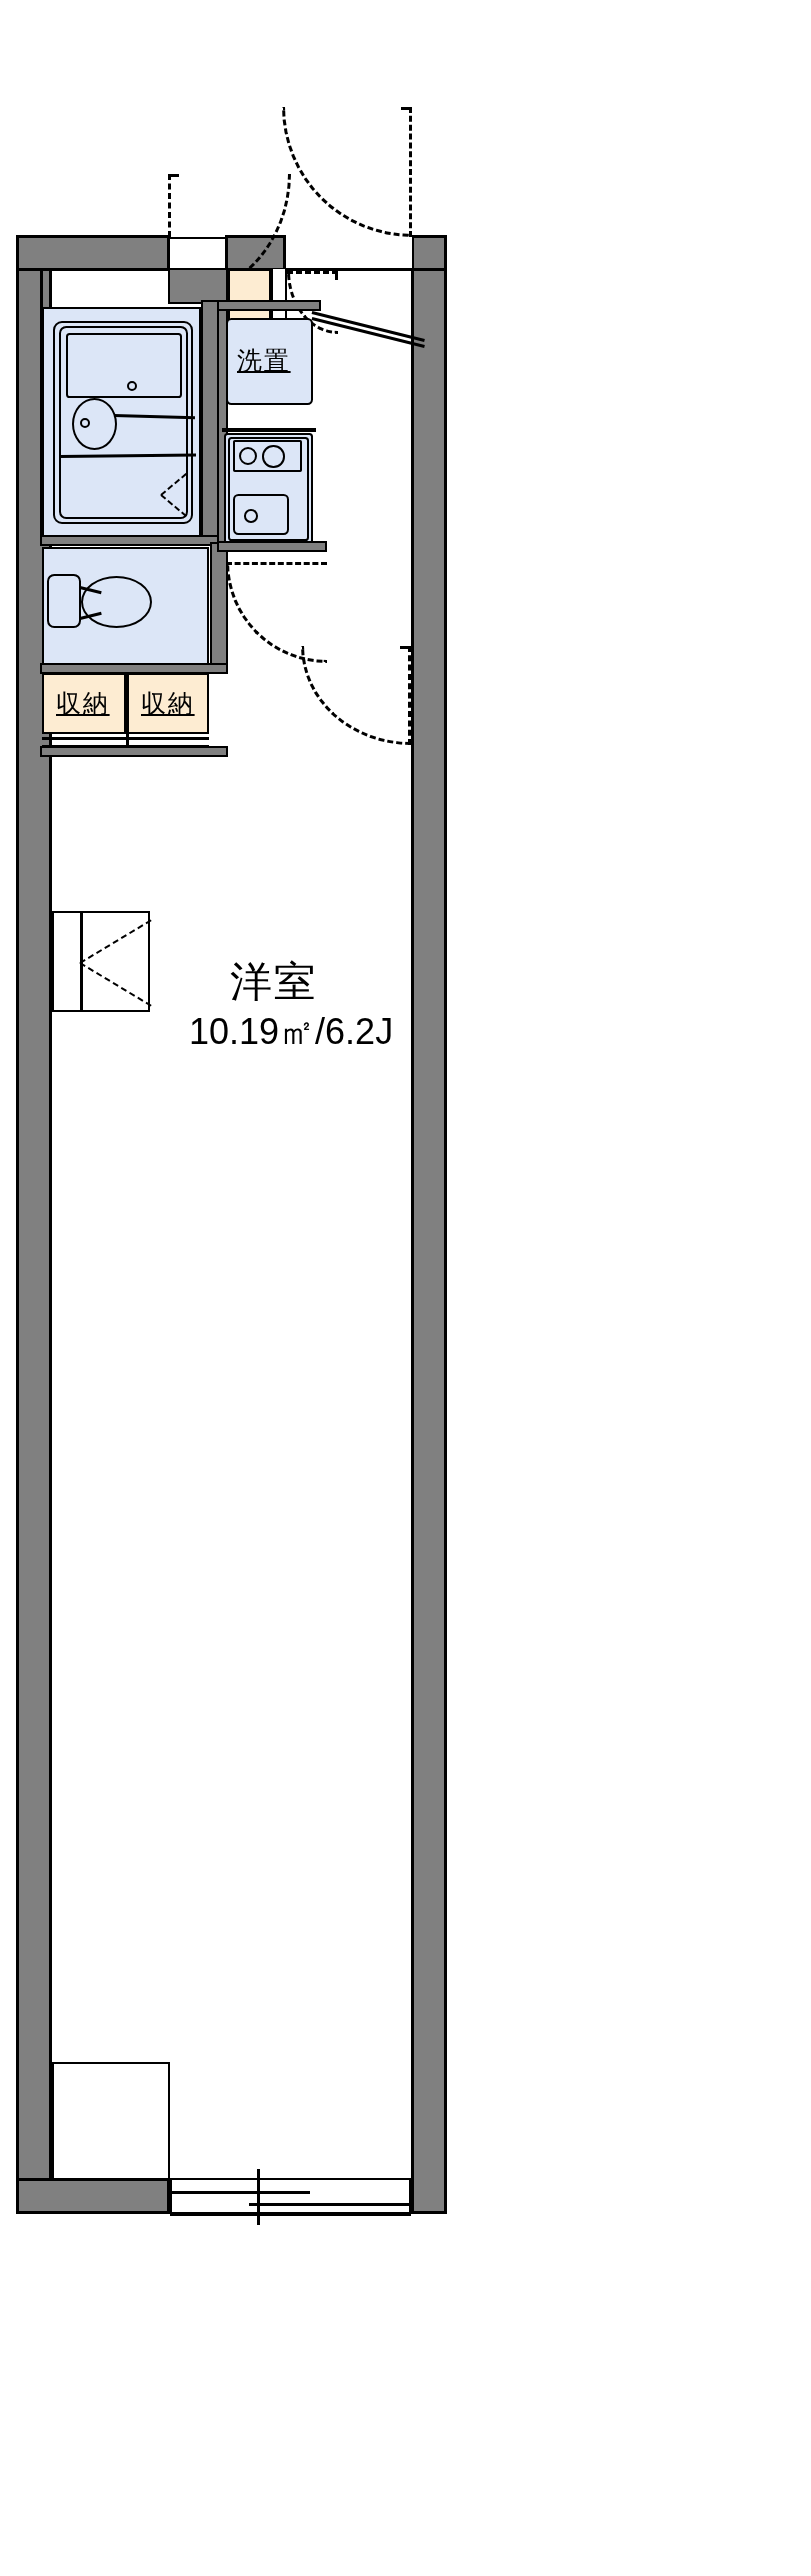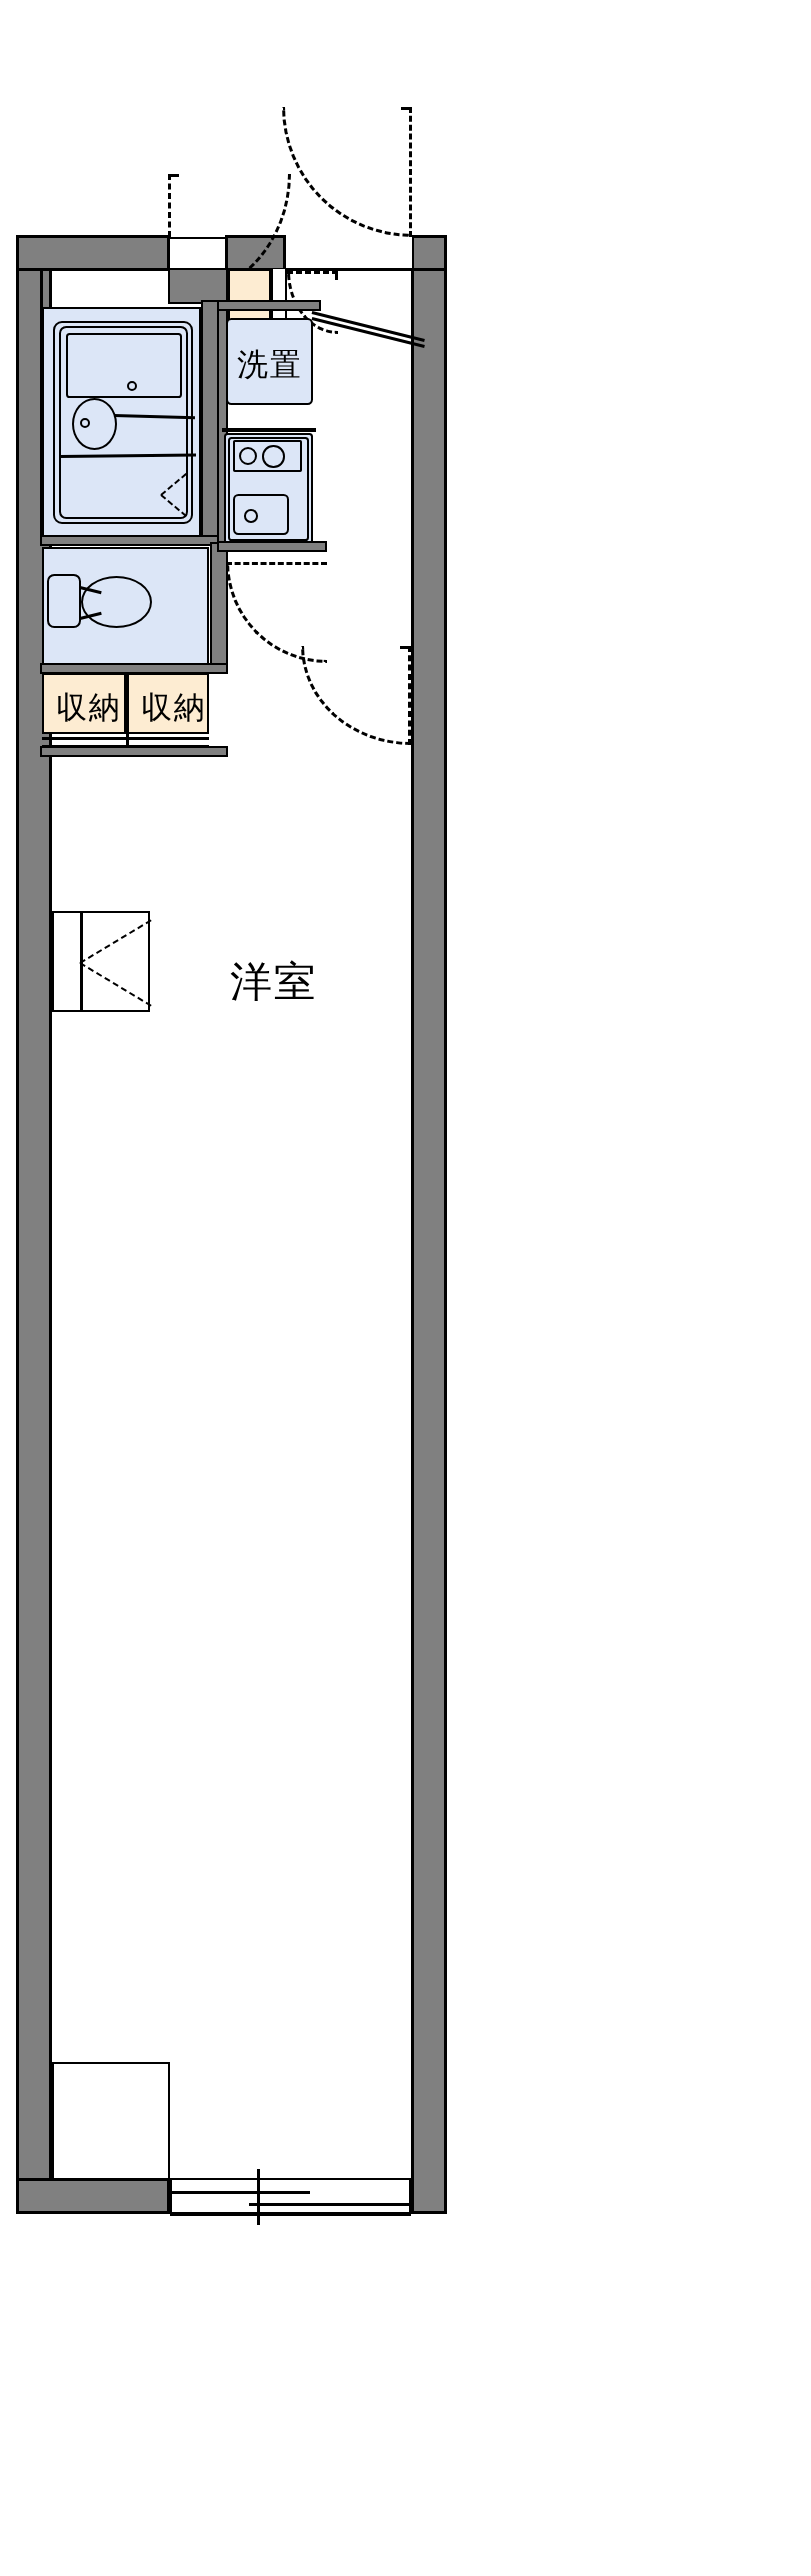--- a/index.html
+++ b/index.html
@@ -19,21 +19,21 @@
   .thinline{background:#000;}
 
   
   .arc{border:3.6px dashed #000;border-radius:50%;background:transparent;}
   .arc-tr{border-left:none;border-bottom:none;}
   .dleaf{border:3.6px dashed #000;background:transparent;}
 
   .label{position:absolute;color:#000;white-space:nowrap;}
   .lbl-room{font-size:42px;letter-spacing:1.8px;}
   .lbl-area{font-size:36px;letter-spacing:0px;}
-  .lbl-sm{font-size:31px;letter-spacing:1.8px;}
+  .lbl-sm{font-size:25px;letter-spacing:1.8px;text-decoration:underline;}
 
   .tub{background:#dce6f7;border:2.7px solid #000;border-radius:9px;}
   .tubin{background:#dce6f7;border:2.7px solid #000;border-radius:7.2px;}
   .circ{border:2.7px solid #000;border-radius:50%;background:#dce6f7;}
   .tinycirc{border:2.7px solid #000;border-radius:50%;background:#dce6f7;}
   .rrect{border:2.7px solid #000;border-radius:9px;background:#dce6f7;}
   .sq{border:2.7px solid #000;background:#dce6f7;}
   .toiletbowl{border:2.7px solid #000;border-radius:50%;background:#dce6f7;}
   .tank{border:2.7px solid #000;border-radius:7.2px;background:#dce6f7;}
 </style>
@@ -144,20 +144,21 @@
   <div class="abs dleaf" style="left:226px;top:562px;width:101px;height:9px;border-bottom:none;border-left:none;border-right:none;"></div>
   <div class="abs arc" style="left:226px;top:562px;width:101px;height:101px;border-radius:0 0 0 100%;border-top:none;border-right:none;border-left:3.6px dashed #000;border-bottom:3.6px dashed #000;"></div>
 
   <div class="abs dleaf" style="left:400px;top:646px;width:11px;height:99px;border-left:none;border-bottom:none;"></div>
   <div class="abs arc" style="left:301px;top:646px;width:110px;height:99px;border-radius:0 0 0 100%;border-top:none;border-right:none;border-left:3.6px dashed #000;border-bottom:3.6px dashed #000;"></div>
 
   <div class="abs fill-none" style="left:228px;top:271px;width:183px;height:484px;"></div>
 
   <div class="abs fill-none" style="left:52px;top:757px;width:359px;height:1422px;"></div>
   <div class="label lbl-room" style="left:230px;top:954px;">洋室</div>
+  <div class="label lbl-area" style="left:189px;top:1008px;">10.19㎡/6.2J</div>
 
   <div class="abs" style="left:52px;top:911px;width:98px;height:101px;border:2.7px solid #000;background:#fff;"></div>
   <div class="abs thinline" style="left:80px;top:911px;width:2.7px;height:101px;"></div>
   <div class="abs" style="left:80px;top:962px;width:83px;height:0;border-top:2.7px dashed #000;transform:rotate(-31deg);transform-origin:left center;"></div>
   <div class="abs" style="left:80px;top:962px;width:83px;height:0;border-top:2.7px dashed #000;transform:rotate(31deg);transform-origin:left center;"></div>
 
   <div class="abs" style="left:52px;top:2062px;width:118px;height:118px;border:2.7px solid #000;background:#fff;"></div>
 
   <div class="abs fill-none" style="left:170px;top:2178px;width:241px;height:36px;border:2.7px solid #000;background:#fff;"></div>
   <div class="abs thinline" style="left:170px;top:2191px;width:140px;height:2.7px;"></div>

